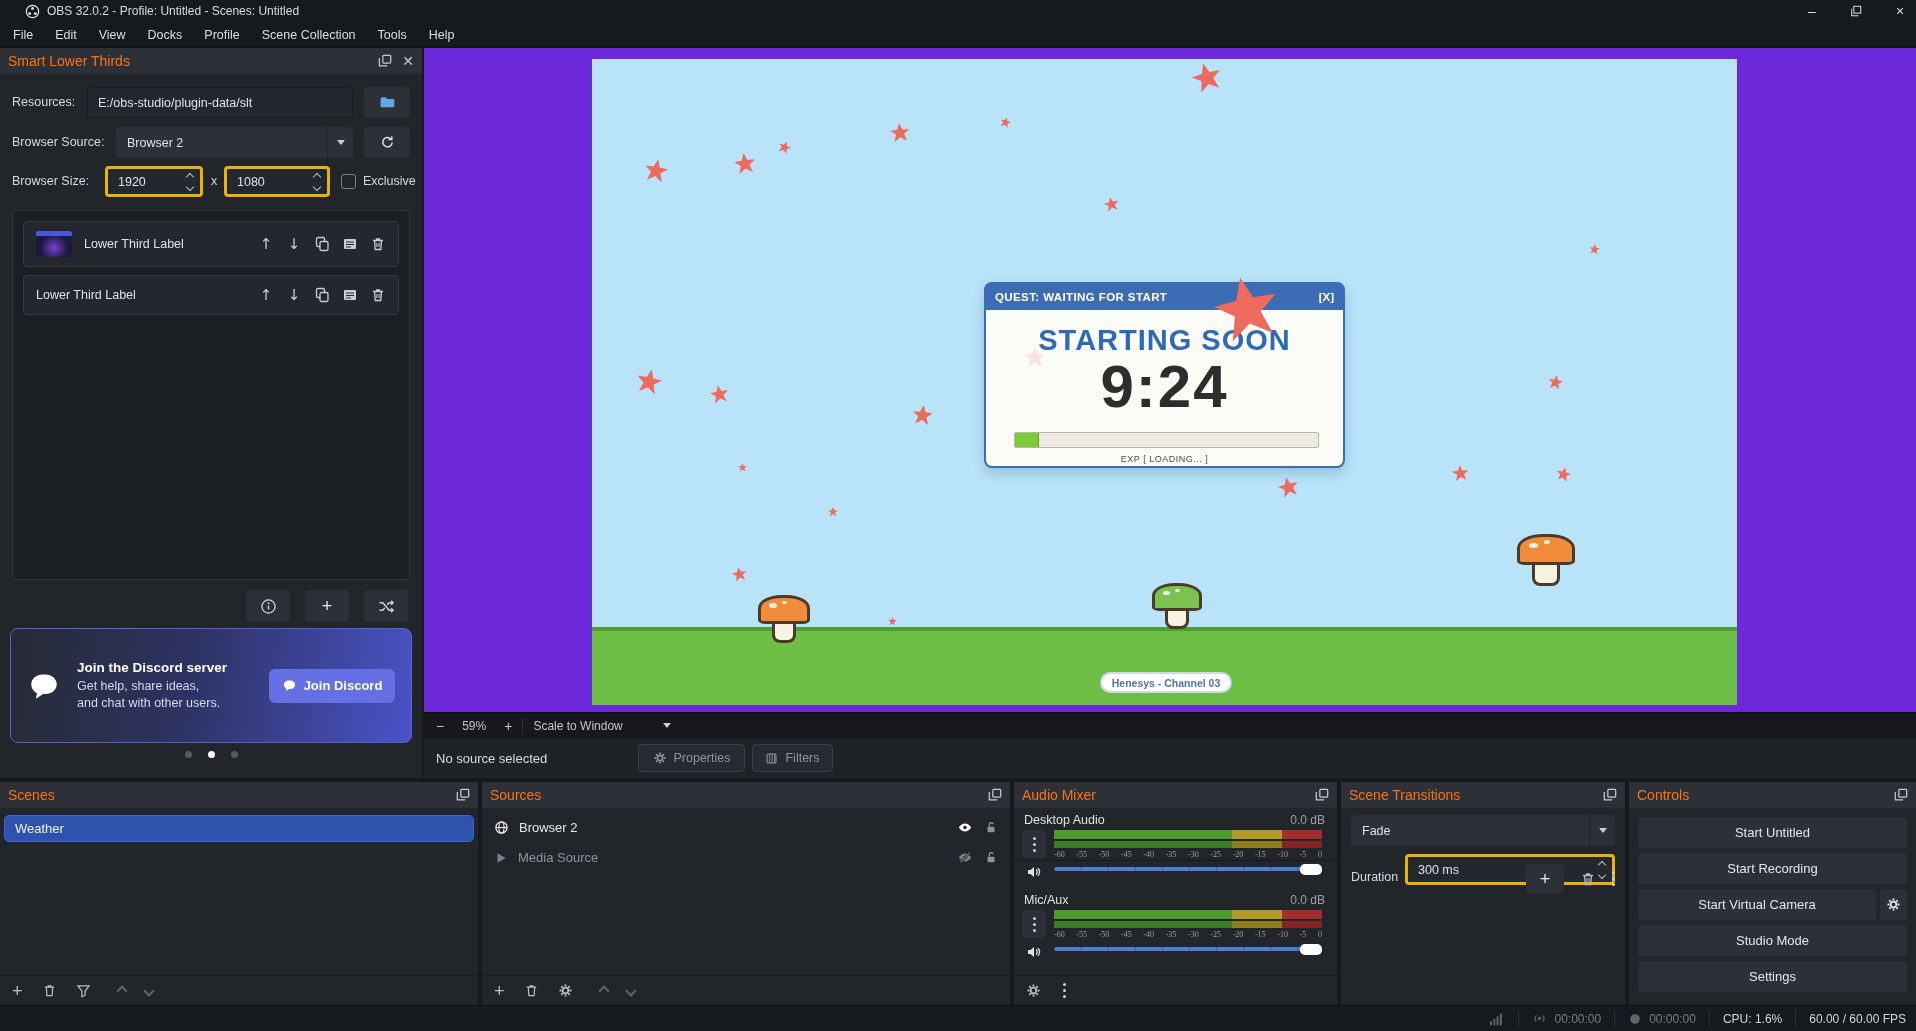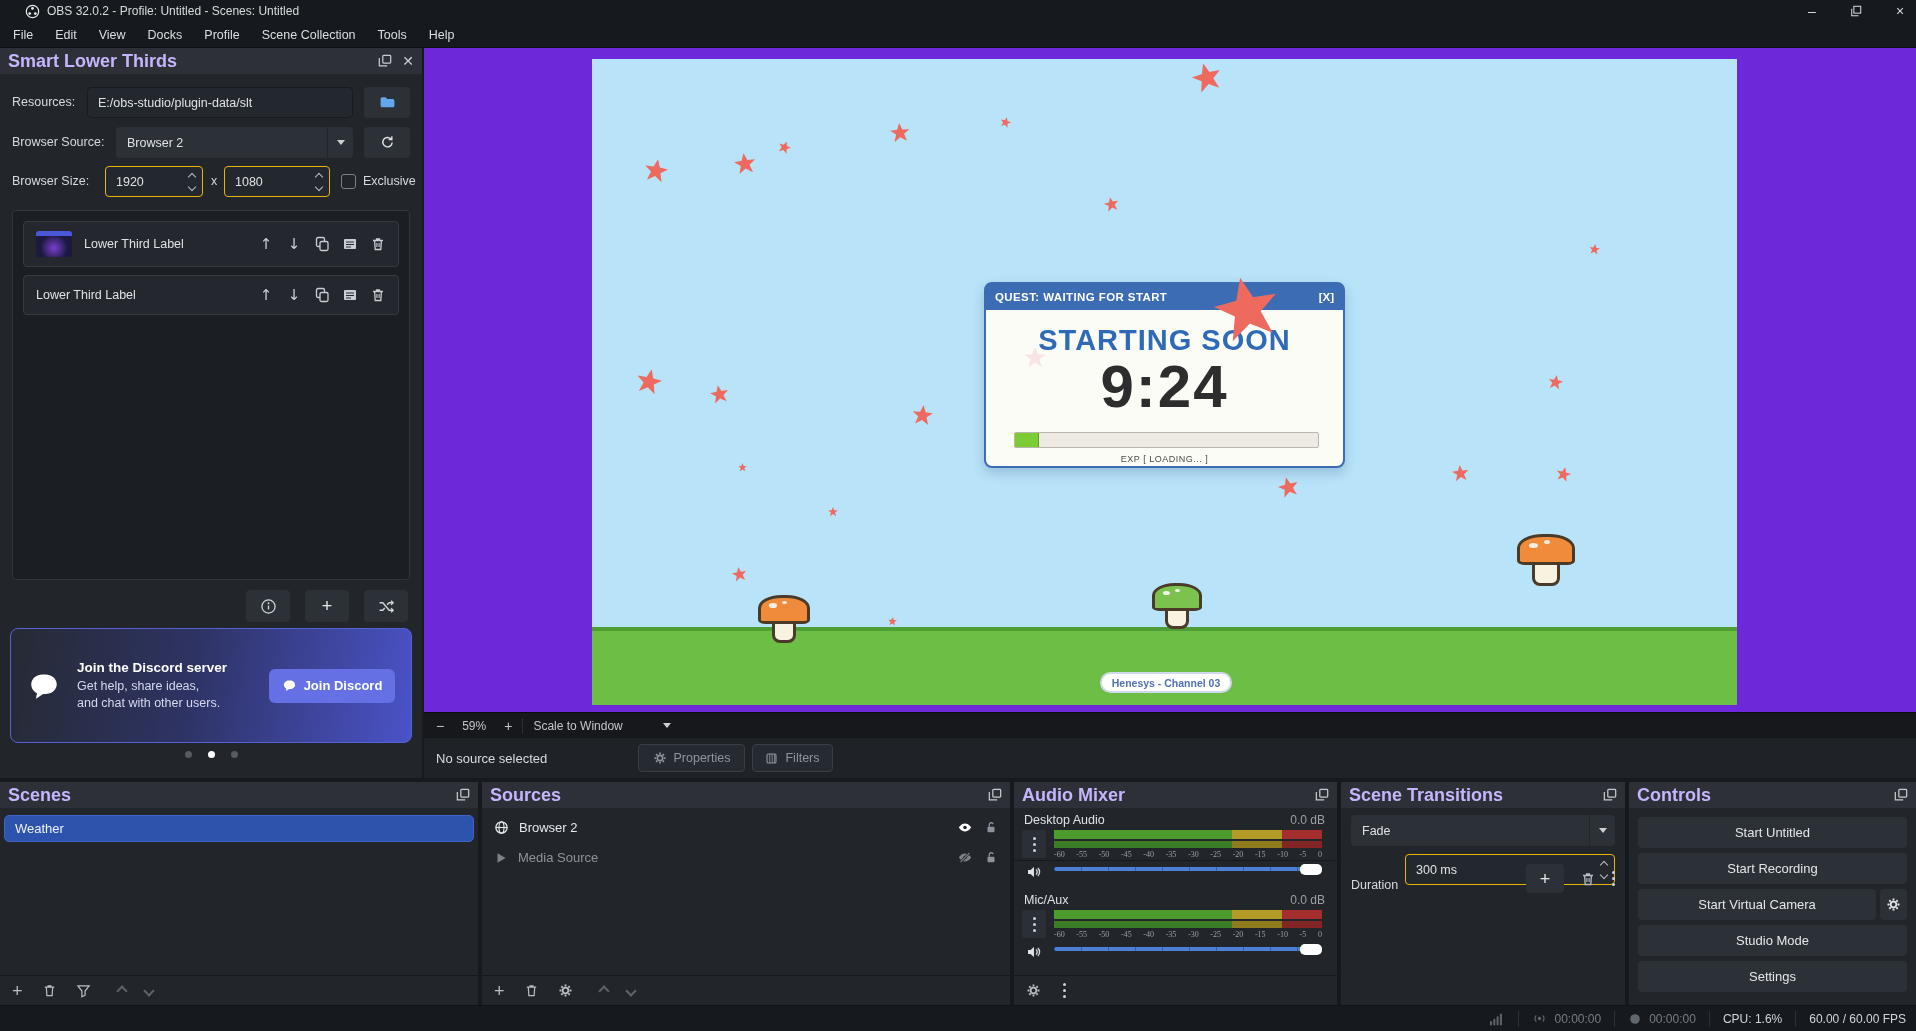--- a/index.html
+++ b/index.html
@@ -19,34 +19,34 @@
   .titlebar{position:absolute;left:6px;top:0;width:100%;height:22px;display:flex;align-items:center;padding-left:19px;background:var(--bg)}
   .titlebar .title{font-size:12px;color:#d9dcdf;margin-left:7px}
   .wincontrols{position:absolute;right:0;top:0;height:22px;display:flex}
   .winbtn{width:44px;height:22px;display:flex;align-items:center;justify-content:center;color:#d6d9dd;font-size:14px}
   .menubar{position:absolute;left:0;top:22px;width:100%;height:26px;display:flex;align-items:center;padding-left:2px;border-bottom:1px solid #0e1013}
   .menu-item{padding:0 11px;line-height:26px;font-size:12.5px;color:#dcdfe3}
 
   
   .dock{position:absolute;background:var(--dock);overflow:hidden}
   .dock-header{position:relative;height:26px;background:var(--dockhead);display:flex;align-items:center;padding:0 8px}
-  .dock-title{font-weight:bold;font-size:18px;color:#c4b5fd}
+  .dock-title{font-weight:normal;font-size:14px;color:#f97316}
   .dock-header .spacer{flex:1}
   .hicon{width:14px;height:14px;color:#c6cbd1;margin-left:10px}
 
   
   .slt-body{position:absolute;left:0;top:28px;right:0;bottom:0}
   .slt-row-label{position:absolute;left:12px;font-size:12.5px;color:#d7dade;line-height:31px}
   .fld{position:absolute;height:31px;background:var(--input);border:1px solid #171b1f;border-radius:4px;color:var(--text);font-size:12.5px;font-family:inherit;padding:0 10px;outline:none}
   .sqbtn{position:absolute;width:46px;height:31px;background:var(--ctrl);border-radius:4px;display:flex;align-items:center;justify-content:center}
   .dropdown{position:absolute;height:31px;background:var(--ctrl);border-radius:4px;display:flex;align-items:center}
   .dropdown .val{padding-left:11px;flex:1;font-size:12.5px}
   .dd-cap{width:26px;height:100%;display:flex;align-items:center;justify-content:center;border-left:1px solid #22262b}
   .caret{width:0;height:0;border-left:4.5px solid transparent;border-right:4.5px solid transparent;border-top:5px solid #cdd1d6}
-  .spin{position:absolute;height:31px;background:var(--input);border:1px solid #eab308;border-radius:4px;display:flex}
+  .spin{position:absolute;height:31px;background:var(--input);border:3px solid #eab308;border-radius:4px;display:flex}
   .spin input{flex:1;background:transparent;border:none;color:var(--text);font-size:12.5px;font-family:inherit;padding-left:10px;outline:none;min-width:0}
   .spin-btns{width:20px;display:flex;flex-direction:column;align-items:center;justify-content:center;gap:4px}
   .chev{display:block;width:6px;height:6px;border:solid #b9bec5;border-width:1.5px 0 0 1.5px;transform:rotate(45deg)}
   .chev.down{transform:rotate(225deg)}
   .checkbox{position:absolute;width:15px;height:15px;border:1px solid #7b818a;border-radius:3px;background:transparent}
   .slt-list{position:absolute;left:12px;top:134px;width:398px;height:370px;background:#1b1e23;border:1px solid #31363d;border-radius:4px}
   .slt-item{position:absolute;left:10px;right:10px;background:#24282e;border:1px solid #363b42;border-radius:4px;display:flex;align-items:center;padding:0 12px;gap:12px}
   .slt-thumb{width:36px;height:26px;border-radius:3px;flex:none;
     background:radial-gradient(circle at 50% 65%, #7a3fd0 0%, rgba(122,63,208,0) 55%), linear-gradient(#4a57d8 0%, #4a57d8 20%, #1c1940 20%)}
   .slt-item .lbl{flex:1;font-size:12.5px;color:#dfe2e6}
@@ -567,21 +567,21 @@
         <rect x="5.5" y="1.5" width="9" height="9" rx="1" fill="none" stroke="currentColor" stroke-width="1.4"></rect>
         <path d="M10.5 13.5h-9v-9" fill="none" stroke="currentColor" stroke-width="1.4"></path>
       </svg>
     </div>
     <div class="dropdown" style="left:10px;top:33px;width:264px">
       <span class="val">Fade</span>
       <span class="dd-cap">
           <span class="caret"></span>
         </span>
     </div>
-    <span class="slt-row-label" style="left:10px;top:88px">Duration</span>
+    <span class="slt-row-label" style="left:10px;top:80px">Duration</span>
     <div class="spin" style="left:64px;top:72px;width:210px">
       <input value="300 ms" style="">
       <span class="spin-btns">
           <span class="chev"></span>
           <span class="chev down"></span>
         </span>
     </div>
     <div class="tr-btn-row">
       <div class="ctl-btn" style="position:static;width:38px;height:29px">
           <span class="plus-glyph">+</span>

